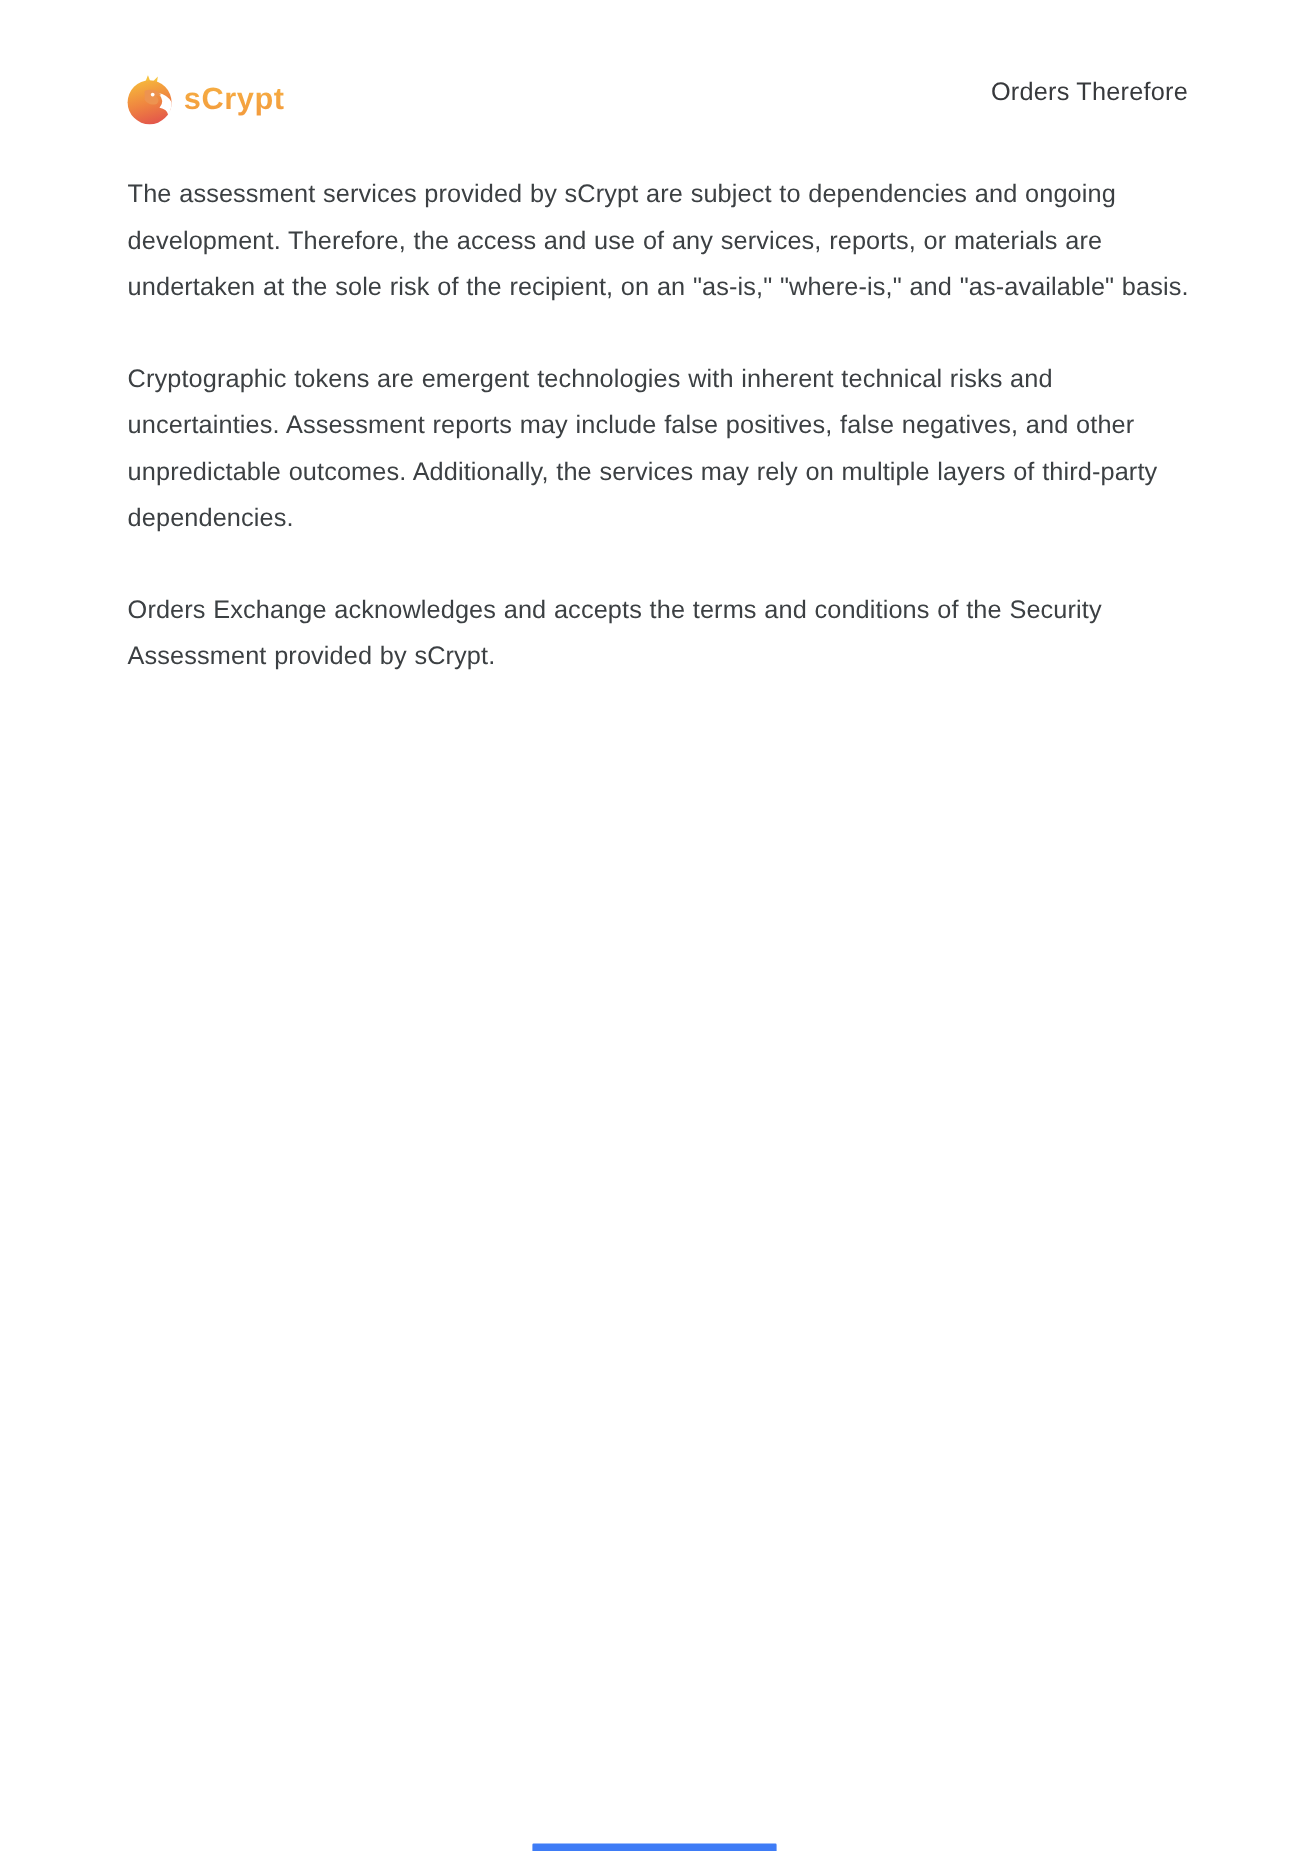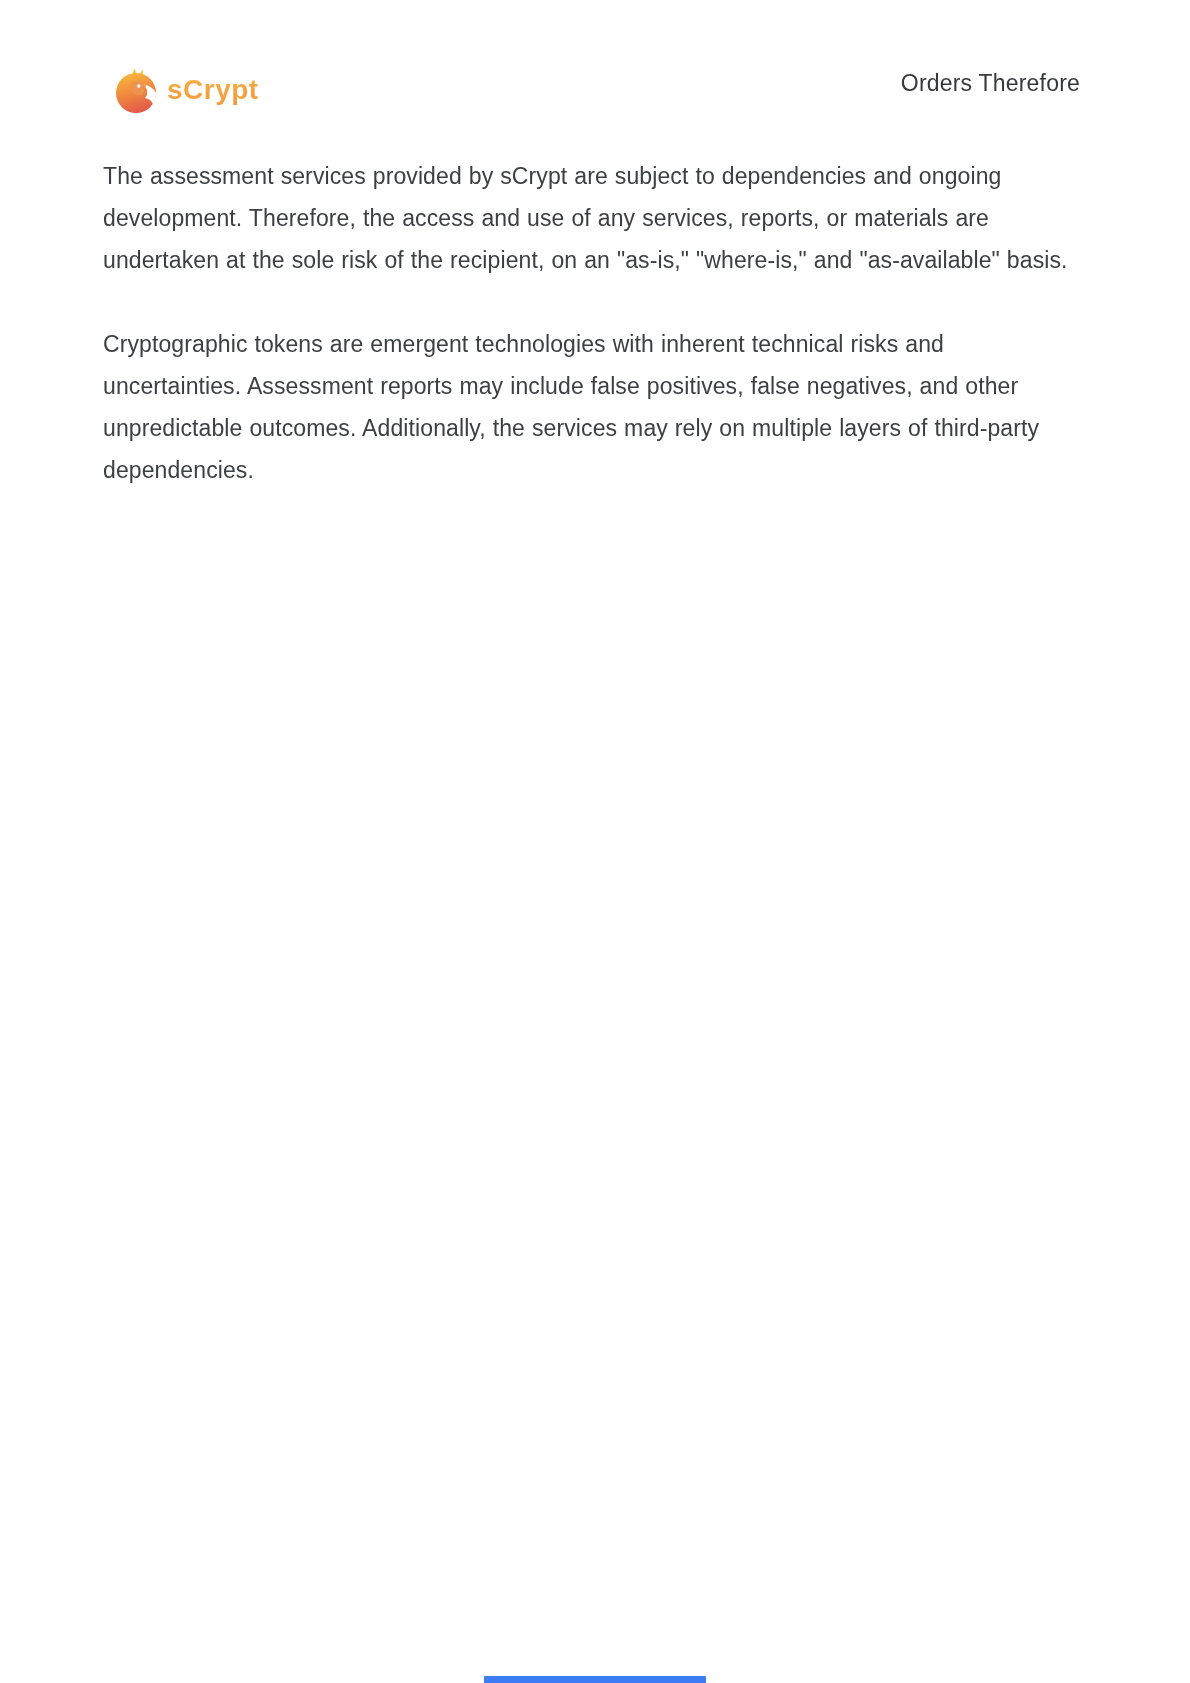--- a/index.html
+++ b/index.html
@@ -53,21 +53,21 @@
     right: 110px;
     font-size: 23px;
     font-weight: 400;
     color: #37393c;
     letter-spacing: 0.2px;
   }
 
   
   .content {
     position: absolute;
-    left: 103px;
+    left: 116px;
     top: 155px;
     width: 980px;
   }
   .content p {
     margin: 0 0 42px 0;
     font-size: 23px;
     line-height: 42px;
     color: #3c4043;
     letter-spacing: 0.1px;
     word-spacing: 0.5px;
@@ -113,15 +113,16 @@
       </svg>
     </span>
     <span class="logo-text">sCrypt</span>
   </div>
   <div class="doc-title">Orders Therefore</div>
 </div>
 
 <div class="content">
   <p>The assessment services provided by sCrypt are subject to dependencies and ongoing development. Therefore, the access and use of any services, reports, or materials are undertaken at the sole risk of the recipient, on an "as-is," "where-is," and "as-available" basis.</p>
   <p>Cryptographic tokens are emergent technologies with inherent technical risks and uncertainties. Assessment reports may include false positives, false negatives, and other unpredictable outcomes. Additionally, the services may rely on multiple layers of third-party dependencies.</p>
+  <p>Orders Exchange acknowledges and accepts the terms and conditions of the Security Assessment provided by sCrypt.</p>
 </div>
 
 <div class="page-indicator"></div>
 
 </body></html>

